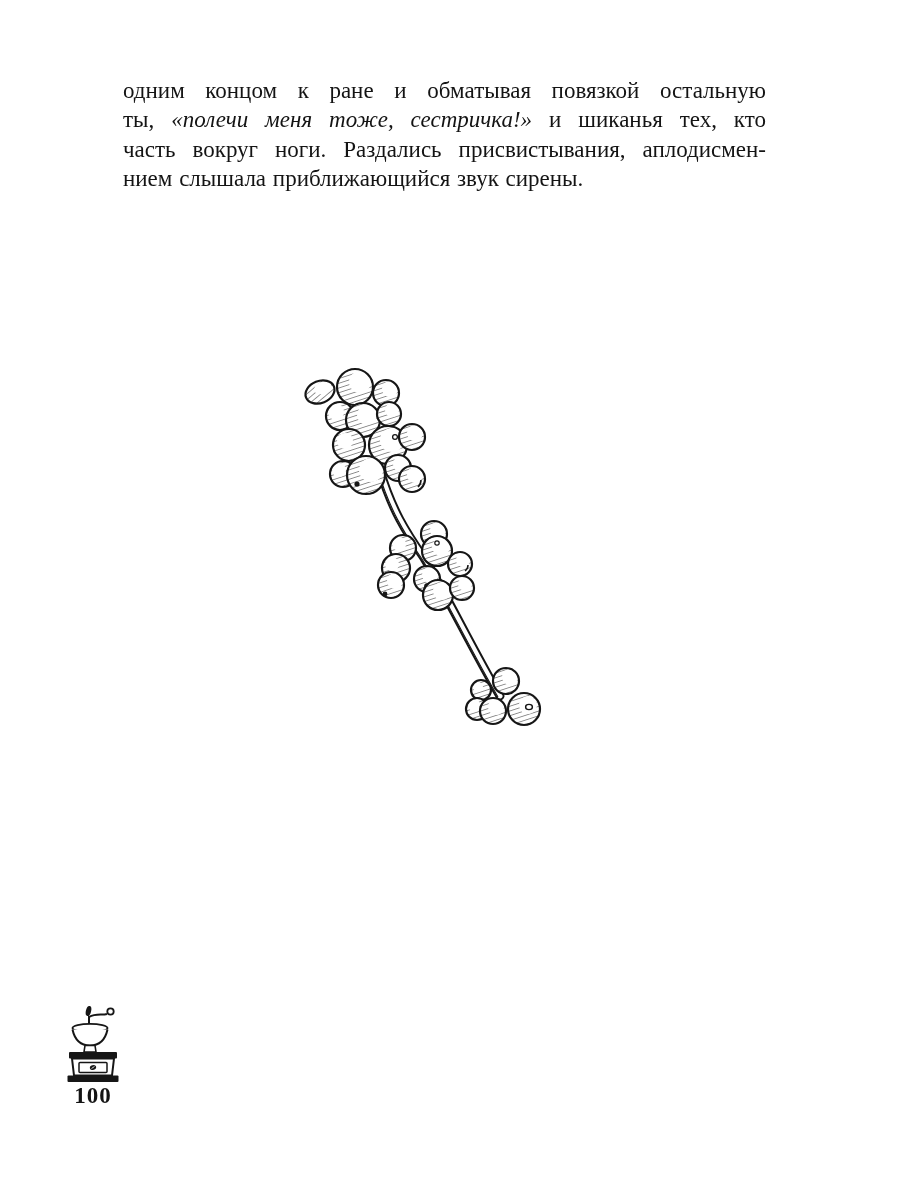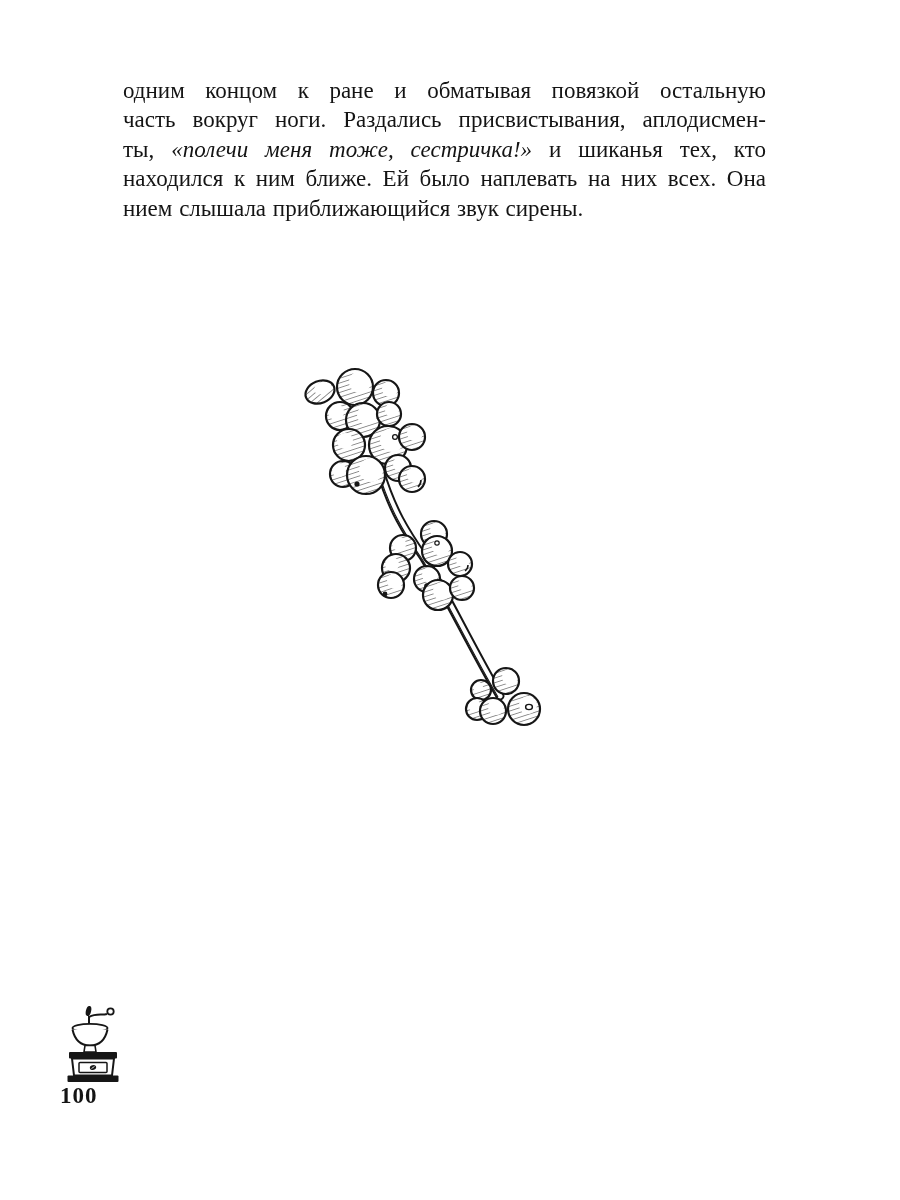--- a/index.html
+++ b/index.html
@@ -57,36 +57,36 @@
     top: 1001px;
     width: 58px;
     height: 82px;
   }
   .footer-ornament svg { display: block; width: 100%; height: 100%; }
   .page-number {
     position: absolute;
     left: 60px;
     top: 1083px;
     width: 66px;
+    text-align: center;
     font-size: 23px;
     font-weight: 700;
     letter-spacing: 1px;
     color: #141414;
   }
 </style>
 </head>
 <body>
 
 <div class="page">
 
   <section class="text-block">
     <div class="line"><span>одним концом к ране и обматывая повязкой остальную</span></div>
+    <div class="line"><span>ты, </span><em>«полечи меня тоже, сестричка!»</em><span> и шиканья тех, кто</span></div>
     <div class="line"><span>часть вокруг ноги. Раздались присвистывания, аплодисмен-</span></div>
-    <div class="line"><span>ты, </span><em>«полечи меня тоже, сестричка!»</em><span> и шиканья тех, кто</span></div>
-    <div class="line"><span>находился к ним ближе. Ей было наплевать на них всех. Она</span></div>
     <div class="line last"><span>нием слышала приближающийся звук сирены.</span></div>
   </section>
 
   <figure class="illustration">
     <svg viewBox="0 0 280 400" xmlns="http://www.w3.org/2000/svg">
       <defs>
         <pattern id="hatch" width="4.5" height="4.5" patternUnits="userSpaceOnUse" patternTransform="rotate(72)">
           <rect width="4.5" height="4.5" fill="#ffffff"></rect>
           <line x1="0" y1="0" x2="0" y2="4.5" stroke="#2a2a2a" stroke-width="1"></line>
         </pattern>

